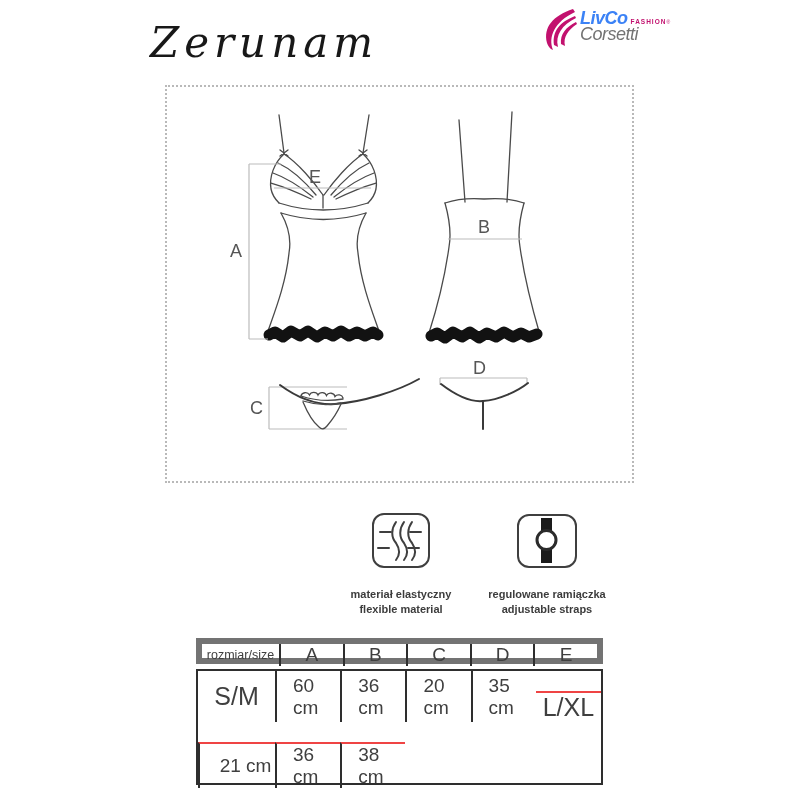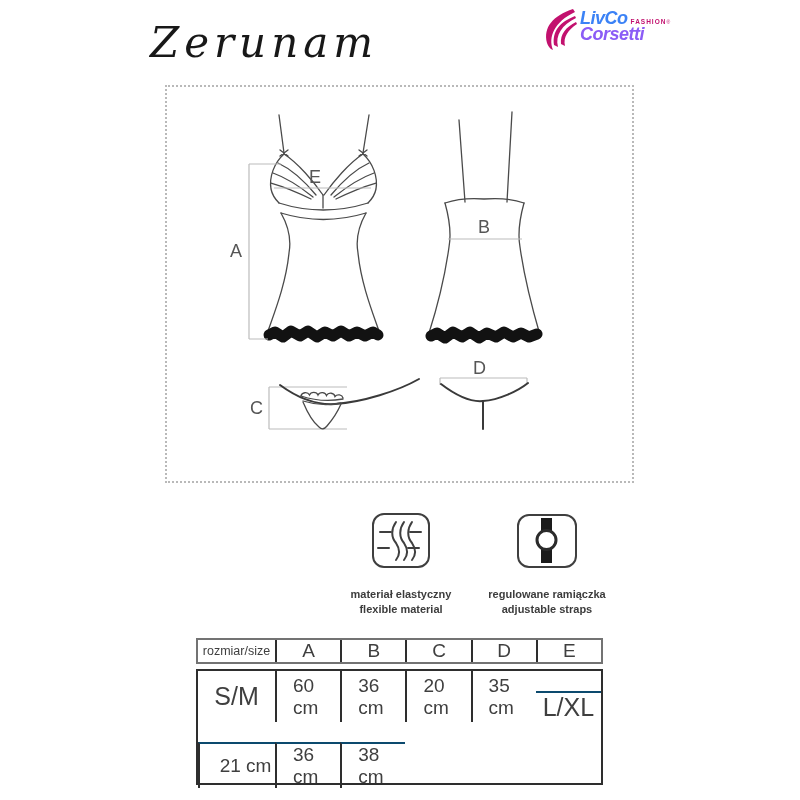--- a/index.html
+++ b/index.html
@@ -12,21 +12,21 @@
     position:absolute;left:150px;top:18px;
     font-family:"DejaVu Serif", serif;font-style:italic;
     font-size:42px;letter-spacing:5px;color:#181818;
   }
   .logo{position:absolute;left:541px;top:9px;display:flex;align-items:flex-start;}
   .logo-text{margin-left:1px;line-height:1;}
   .logo-row1{display:flex;align-items:baseline;}
   .logo-brand-top{font-size:18px;font-weight:bold;font-style:italic;color:#3b82f6;letter-spacing:-0.5px;}
   .logo-fashion{font-size:6.5px;font-weight:bold;color:#c2116e;letter-spacing:1px;margin-left:3px;}
   .logo-reg{font-size:5px;color:#c2116e;vertical-align:super;}
-  .logo-brand-bottom{font-size:18px;font-weight:bold;font-style:italic;color:#8b5cf6;margin-top:-2px;letter-spacing:-0.5px;}
+  .logo-brand-bottom{font-size:18px;font-weight:normal;font-style:italic;color:#737373;margin-top:-2px;letter-spacing:-0.5px;}
   
   .diagram-box{
     position:absolute;left:165px;top:85px;width:469px;height:398px;
     border:2px dotted #b9b9b9;box-sizing:border-box;
   }
   .diagram-box svg{position:absolute;left:0;top:0;}
   .sketch{stroke:#4a4a4a;stroke-width:1.3;fill:none;stroke-linecap:round;}
   .sketch-bold{stroke:#3a3a3a;stroke-width:2;fill:none;stroke-linecap:round;}
   .measure{stroke:#bcbcbc;stroke-width:1.2;fill:none;}
   .ruffle{stroke:#121212;stroke-width:11;fill:none;stroke-linecap:round;stroke-linejoin:round;}
@@ -40,31 +40,31 @@
   .icon-straps{left:517px;top:514px;width:60px;height:54px;}
   .feature-caption{
     position:absolute;top:587px;width:170px;text-align:center;
     font-size:11px;font-weight:bold;line-height:1.35;color:#3c3c3c;
   }
   .caption-elastic{left:316px;}
   .caption-straps{left:462px;}
   
   .size-table-header{
     position:absolute;left:196px;top:638px;width:407px;height:26px;
-    border:2px solid #737373;box-sizing:border-box;
+    border:6px solid #737373;box-sizing:border-box;
     display:grid;grid-template-columns:77px repeat(5,1fr);
   }
   .size-table-body{
     position:absolute;left:196px;top:669px;width:407px;height:116px;
     border:2px solid #2e2e2e;box-sizing:border-box;
     display:grid;grid-template-columns:77px repeat(5,1fr);grid-template-rows:1fr 1fr;
   }
   .cell{display:flex;align-items:center;justify-content:center;color:#3f3f3f;}
   .cell.vline{border-left:2px solid #2e2e2e;}
-  .cell.hline{border-top:2px solid #0c4a6e;margin-top:20px;}
+  .cell.hline{border-top:2px solid #ef4444;margin-top:20px;}
   .cell-corner{font-size:12.5px;}
   .cell-letter{font-size:19px;}
   .cell-size{font-size:25px;}
   .cell-value{font-size:19px;padding-left:16px;}
 </style>
 </head>
 <body>
 
 <div class="product-title">Zerunam</div>
 

